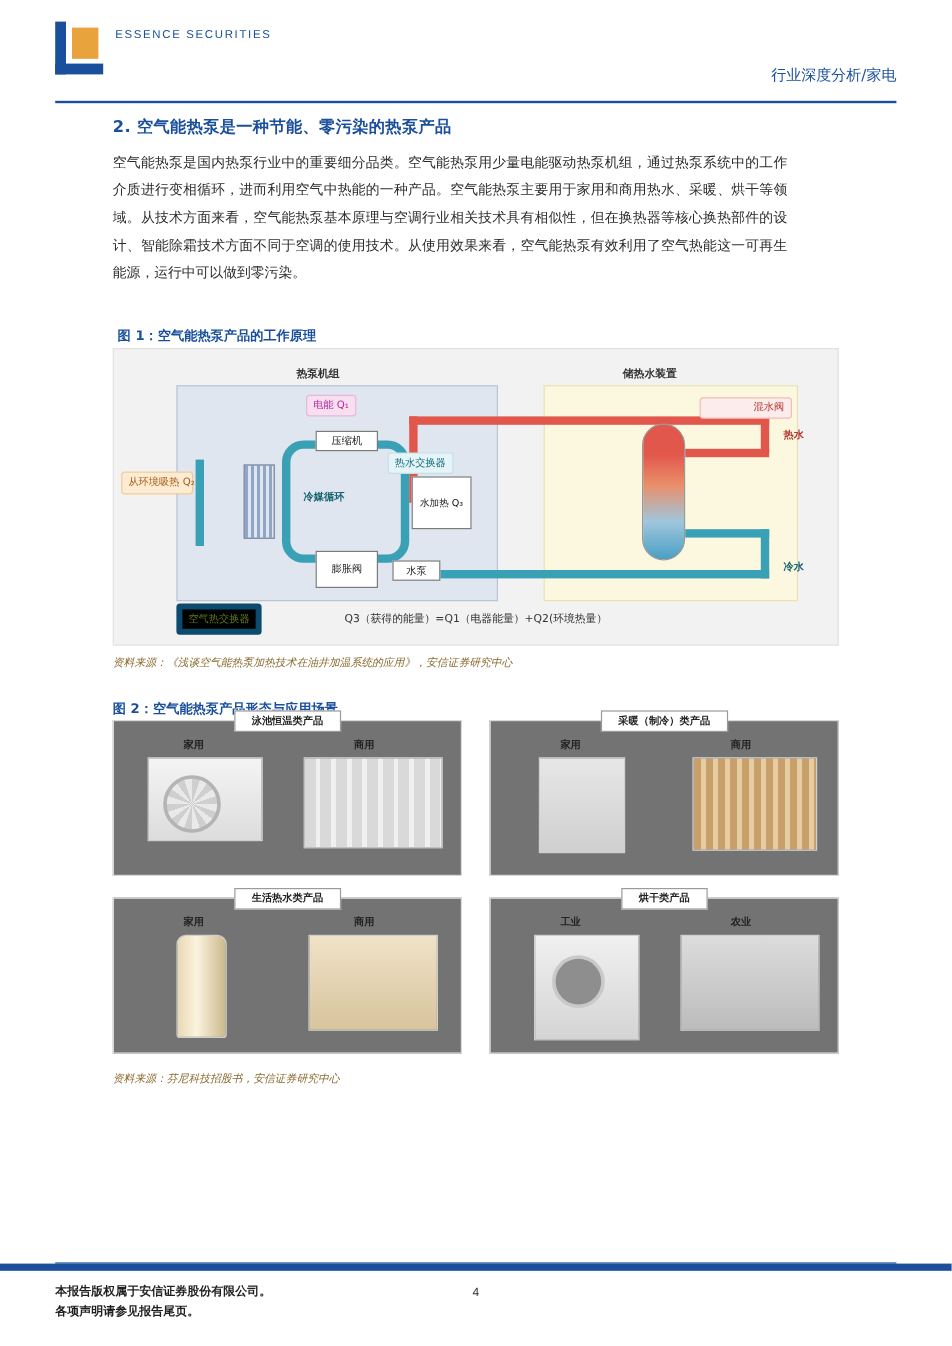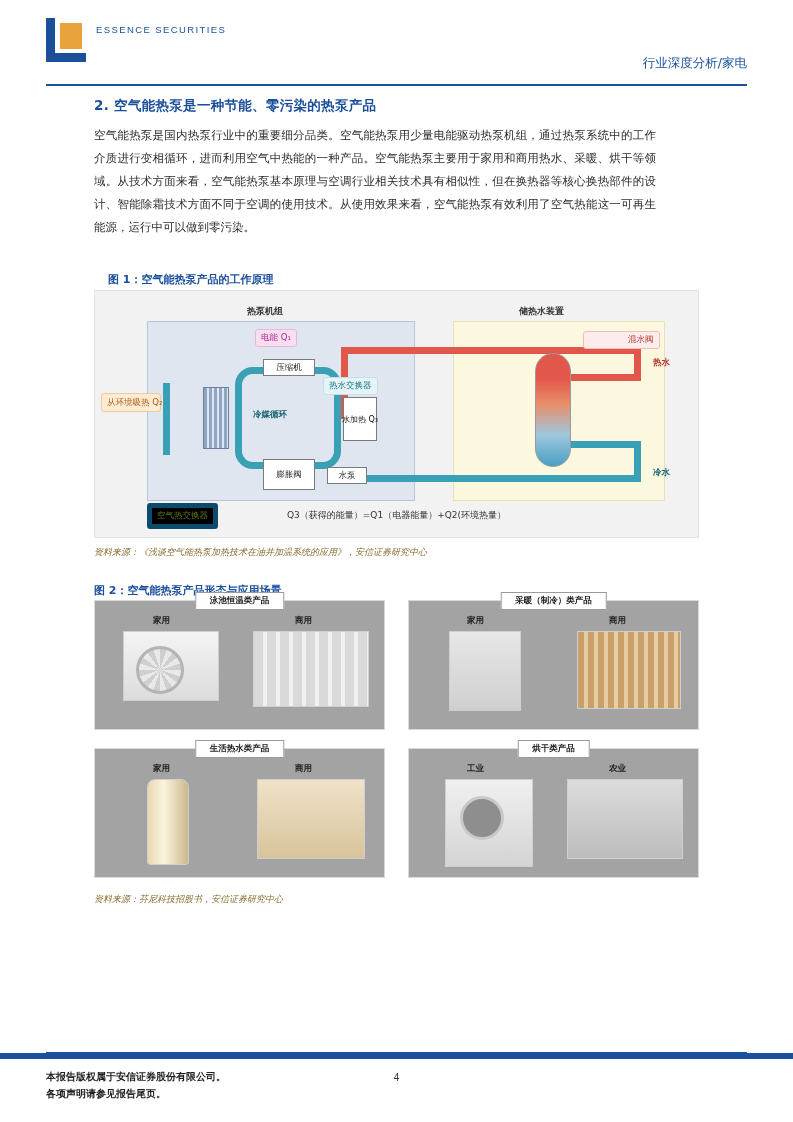--- a/index.html
+++ b/index.html
@@ -125,21 +125,21 @@
     color: #1a4f9c;
     font-family: "DejaVu Sans", sans-serif;
   }
   .fig-src {
     position: absolute;
     font-size: 9px;
     color: #8a6a2e;
     font-family: "DejaVu Serif", serif;
     font-style: italic;
   }
-  .fig1-title { left: 108px; top: 272px; }
+  .fig1-title { left: 98px; top: 272px; }
   .fig1-src  { left: 94px; top: 546px; }
   .fig2-title { left: 94px; top: 583px; }
   .fig2-src  { left: 94px; top: 893px; }
 
   
   .fig1 {
     position: absolute;
     left: 94px;
     top: 290px;
     width: 605px;
@@ -235,21 +235,21 @@
     top: 600px;
     width: 605px;
     height: 285px;
   }
   .f2-quad {
     position: absolute;
     width: 291px;
     height: 130px;
     border: 1px solid #d9d9d9;
     box-sizing: border-box;
-    background: #a3a3a3;
+    background: #737373;
   }
   .f2-q1 { left: 0; top: 0; }
   .f2-q2 { left: 314px; top: 0; }
   .f2-q3 { left: 0; top: 148px; padding-left: 20px; }
   .f2-q4 { left: 314px; top: 148px; }
   .f2-cap {
     position: absolute;
     left: 50%;
     transform: translateX(-50%);
     top: -9px;
@@ -394,21 +394,21 @@
     <div class="f1-pipe-blue" style="left:476px; top:150px; width:70px; height:7px;"></div>
     <div class="f1-pipe-blue" style="left:68px; top:92px; width:7px; height:72px;"></div>
 
     <div style="position:absolute;left:140px;top:76px;width:106px;height:102px;border:7px solid #3aa0b5;border-radius:18px;box-sizing:border-box;"></div>
     <div class="coil"></div>
 
     <div class="tank"></div>
 
     <div class="f1-box" style="left:168px; top:68px; width:52px; height:17px;">压缩机</div>
     <div class="f1-box" style="left:168px; top:168px; width:52px; height:31px;">膨胀阀</div>
-    <div class="f1-box" style="left:248px; top:106px; width:34px; height:44px; color:#111; font-size:8px; line-height:11px; text-align:center;">水加热 Q₃</div>
+    <div class="f1-box" style="left:248px; top:106px; width:50px; height:44px; color:#111; font-size:8px; line-height:11px; text-align:center;">水加热 Q₃</div>
     <div class="f1-box" style="left:232px; top:176px; width:40px; height:17px;">水泵</div>
 
     <div class="f1-badge" style="left:160px; top:38px; background:#f7dff0; color:#b3269a; border:1px solid #e9b7dd;">电能 Q₁</div>
     <div class="f1-badge" style="left:228px; top:86px; background:#e6f4f7; color:#11707f; border:1px solid #bfe2e9;">热水交换器</div>
     <div class="f1-label" style="left:158px; top:118px; font-weight:bold; color:#14616e;">冷媒循环</div>
     <div class="f1-badge" style="left:52px; top:212px; background:#000000; color:#5d7a13; border:5px solid #0c4a6e;">空气热交换器</div>
     <div class="f1-badge" style="left:6px; top:102px; background:#fdebd3; color:#a55b12; border:1px solid #f0cb9a; width:48px; text-align:center; line-height:13px;">从环境吸热 Q₂</div>
     <div class="f1-badge" style="left:488px; top:40px; background:#fdecec; color:#b3342c; border:1px solid #f2bcb8;padding-left:44px;">混水阀</div>
     <div class="f1-label" style="left:558px; top:66px; font-weight:bold; color:#b3342c;">热水</div>
     <div class="f1-label" style="left:558px; top:176px; font-weight:bold; color:#14616e;">冷水</div>

